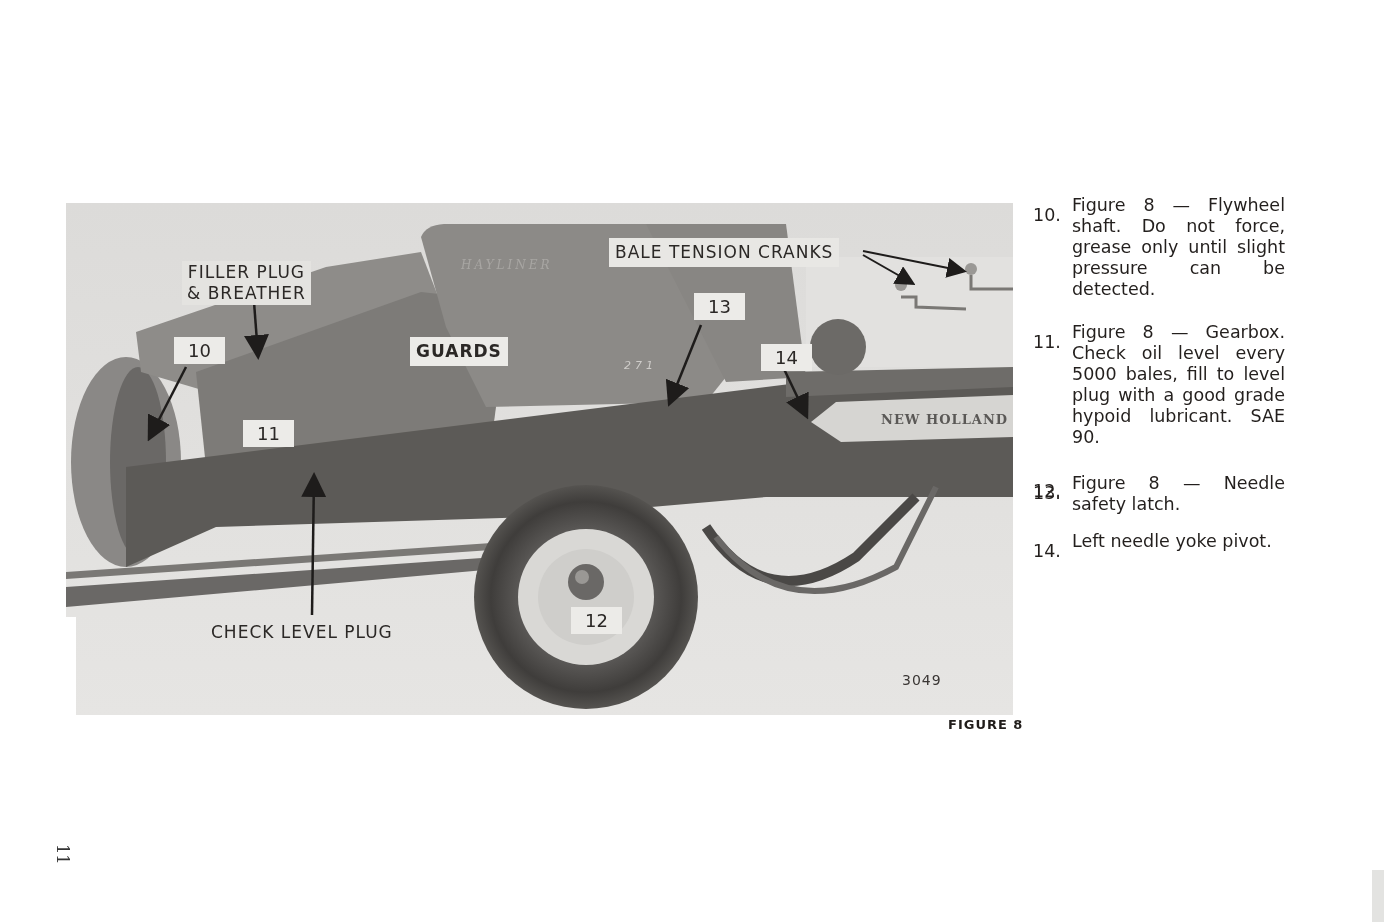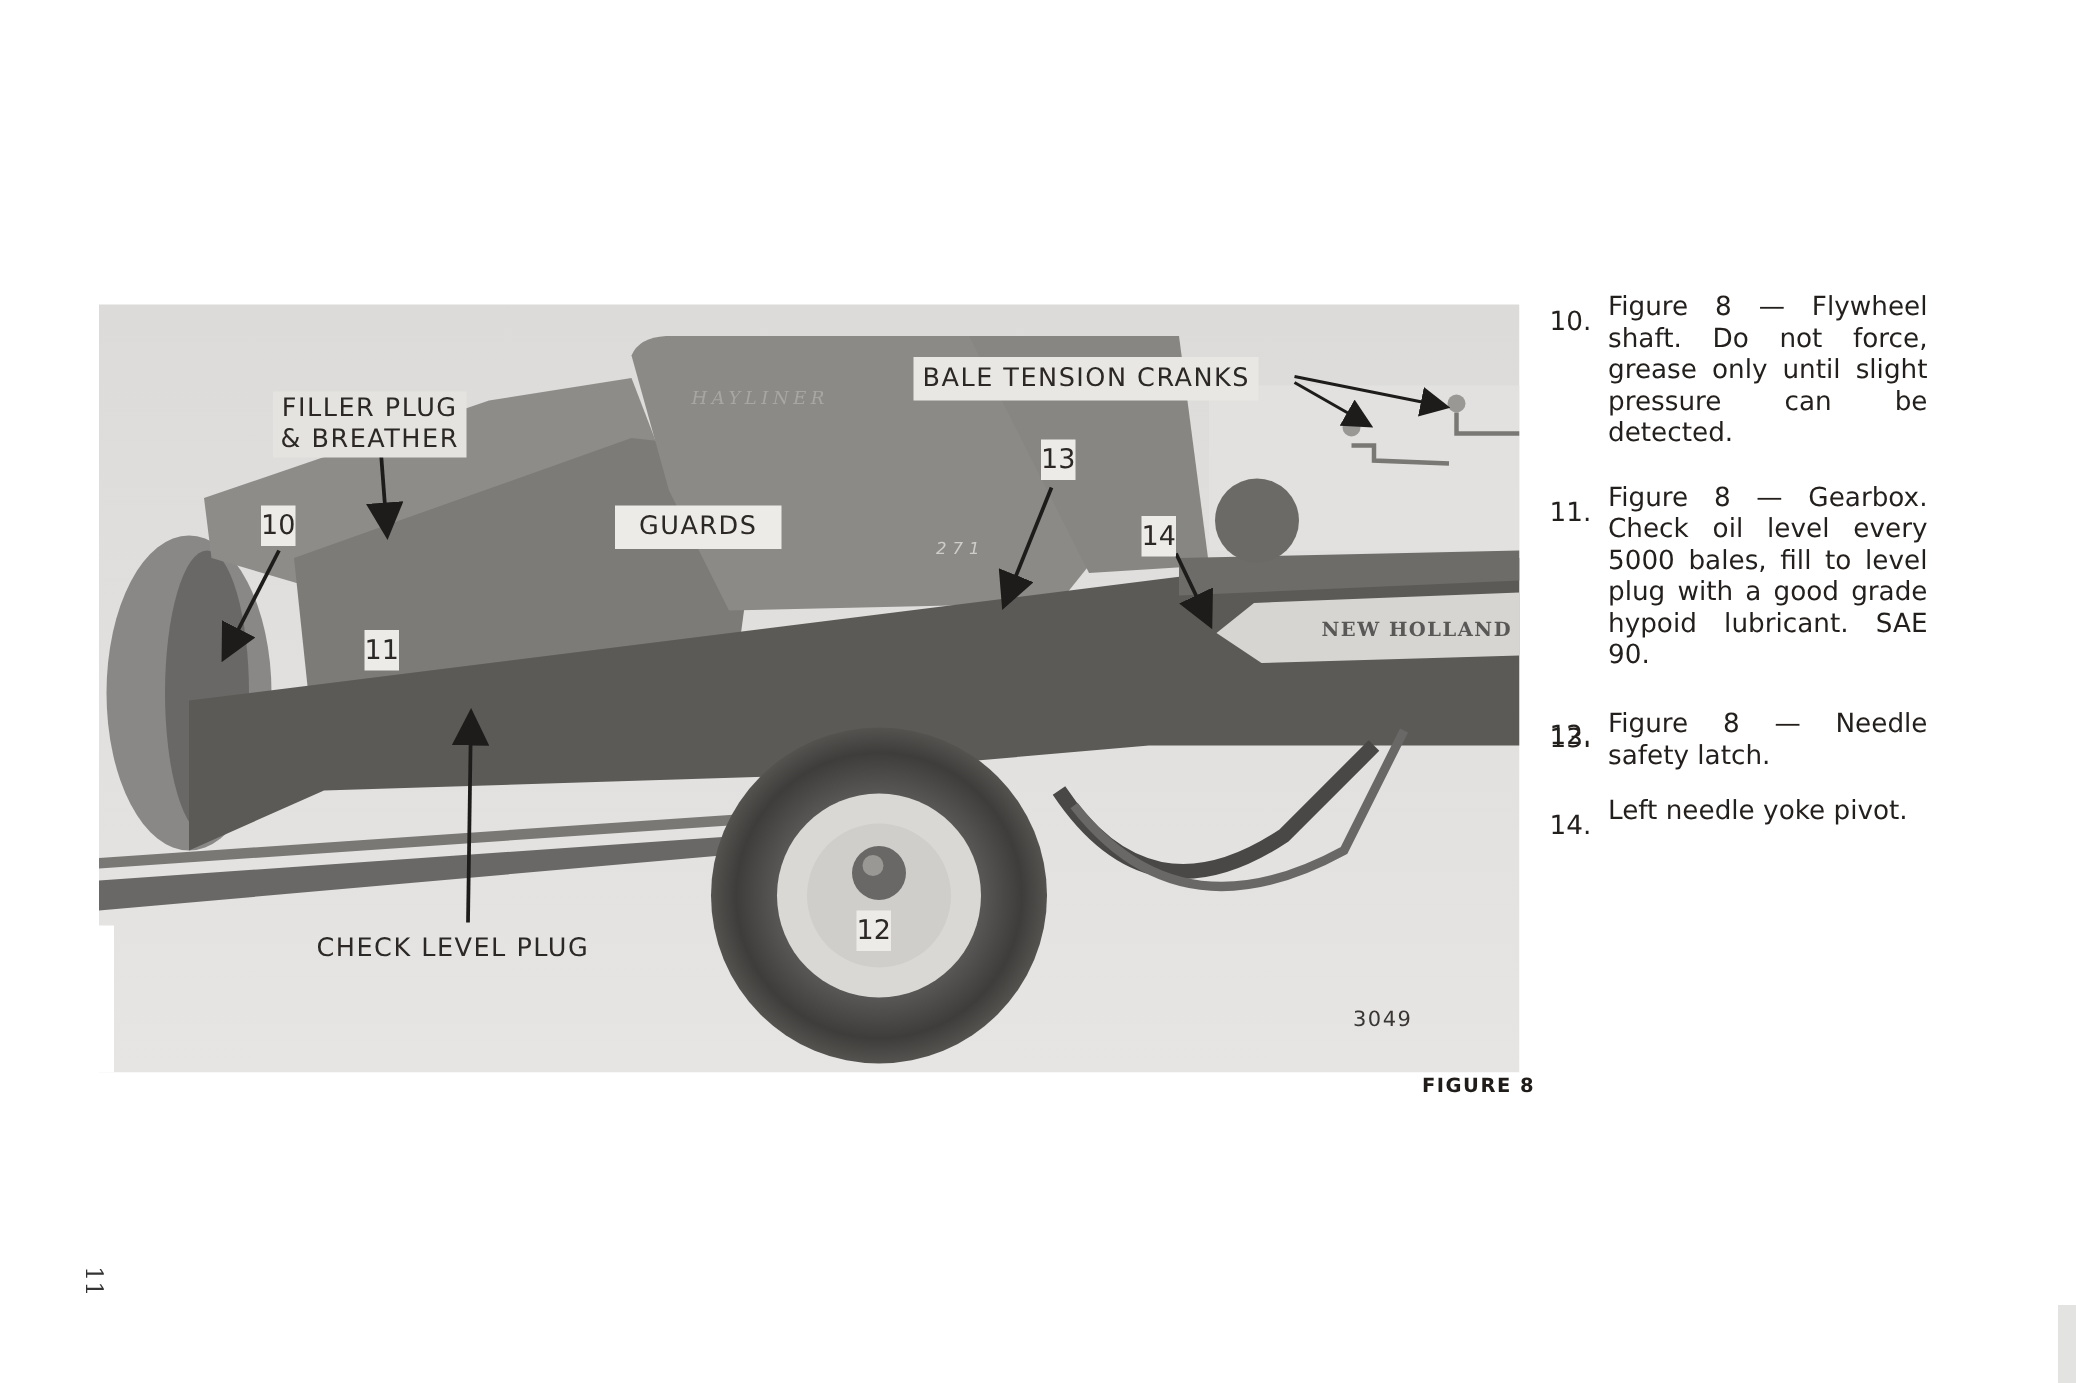--- a/index.html
+++ b/index.html
@@ -9,21 +9,21 @@
   }
   .photo {
     position: absolute; left: 66px; top: 197px; width: 947px; height: 518px;
   }
   .photo svg { position: absolute; left: 0; top: 0; }
   .callout {
     position: absolute; background: #ecebe8; color: #2b2826; font-weight: 400;
     font-family: "DejaVu Sans", sans-serif; font-size: 17px; letter-spacing: 1px;
     line-height: 21px; padding: 1px 5px; white-space: nowrap;
   }
-  .callout.num { font-size: 18px; padding: 3px 0; letter-spacing: 0; }
+  .callout.num { font-size: 18px; padding: 3px 14px; letter-spacing: 0; }
   .callout.filler { text-align: center; line-height: 21px; background: #e4e3e0; }
   .callout.plain { background: transparent; }
   .photo-id {
     position: absolute; left: 836px; top: 475px; font-family: "DejaVu Sans", sans-serif;
     font-size: 14px; color: #3a3634; letter-spacing: 1px;
   }
   .figure-caption {
     position: absolute; left: 948px; top: 717px; font-family: "DejaVu Sans", sans-serif;
     font-weight: 700; font-size: 13px; letter-spacing: 1px; color: #201c1a;
   }
@@ -113,21 +113,21 @@
 
     <text x="395" y="72" font-family="DejaVu Serif, serif" font-style="italic" font-size="12" fill="#a8a6a3" letter-spacing="3">HAYLINER</text>
     <text x="558" y="172" font-family="DejaVu Sans, sans-serif" font-style="italic" font-size="11" fill="#cfcdca" letter-spacing="4">271</text>
     <text x="815" y="227" font-family="DejaVu Serif, serif" font-weight="700" font-size="13" fill="#5a5856" letter-spacing="1">NEW HOLLAND</text>
   </svg>
 
   <div class="callout filler" style="left:116px; top:64px;">
     <div>FILLER PLUG</div>
     <div>&amp; BREATHER</div>
   </div>
-  <div class="callout" style="left:344px; top:140px; padding:4px 16px;">GUARDS</div>
+  <div class="callout" style="left:344px; top:140px; padding:4px 6px;font-weight:bold;">GUARDS</div>
   <div class="callout" style="left:543px; top:41px; padding:4px 6px; background:#e8e7e4;">BALE TENSION CRANKS</div>
   <div class="callout plain" style="left:140px; top:424px;">CHECK LEVEL PLUG</div>
   <div class="callout num" style="left:108px; top:140px;">10</div>
   <div class="callout num" style="left:177px; top:223px;">11</div>
   <div class="callout num" style="left:505px; top:410px;">12</div>
   <div class="callout num" style="left:628px; top:96px;">13</div>
   <div class="callout num" style="left:695px; top:147px;">14</div>
   <div class="photo-id">3049</div>
 </div>
 

